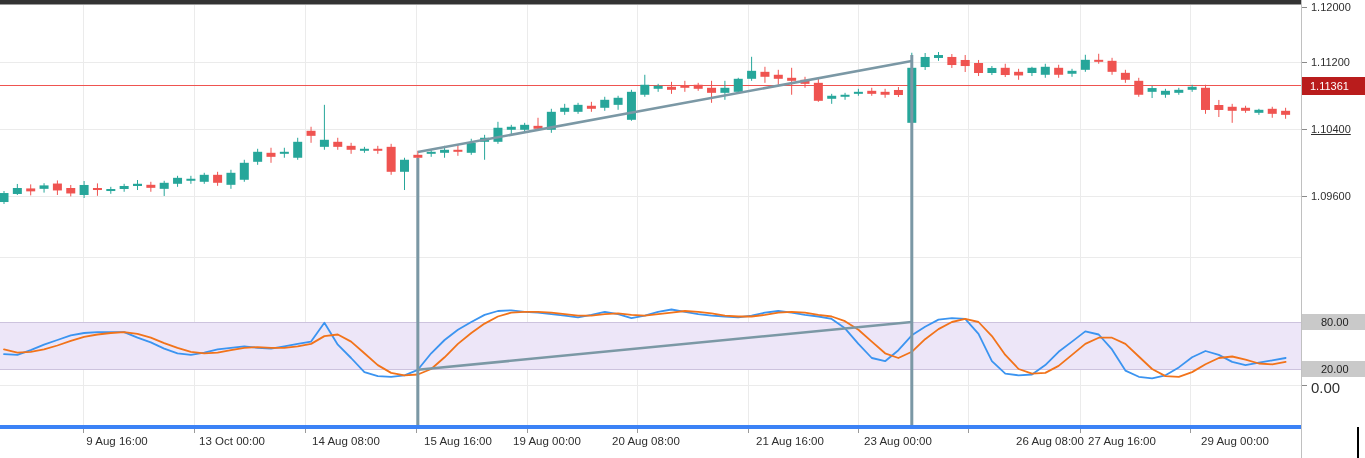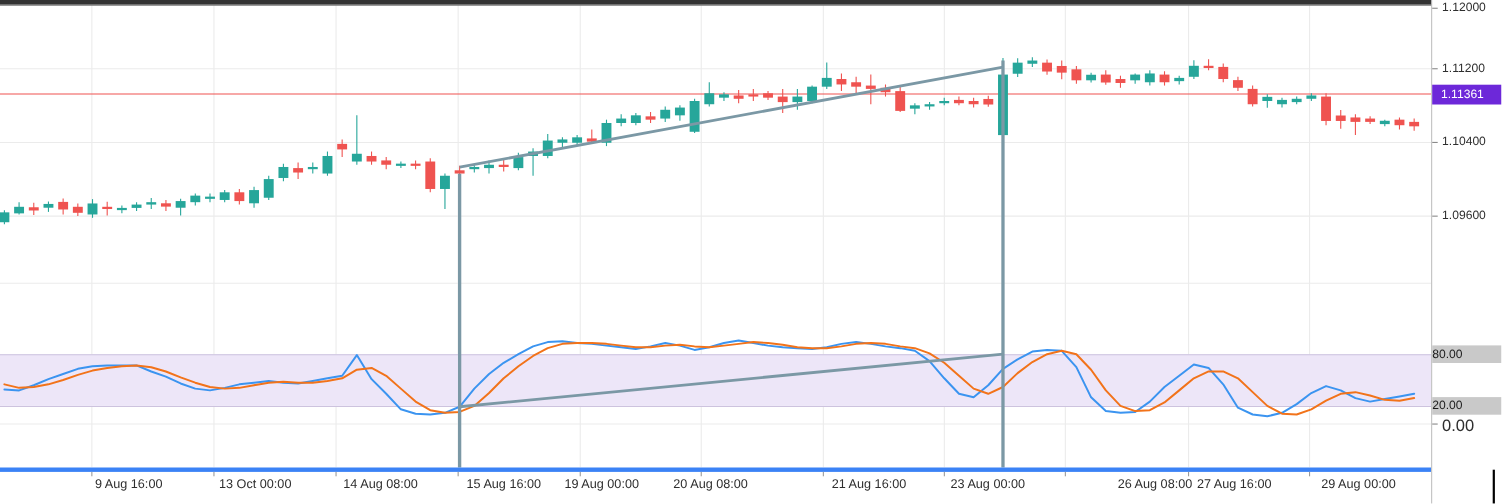--- a/index.html
+++ b/index.html
@@ -6,25 +6,25 @@
   .stage{position:relative;width:1365px;height:458px;background:#ffffff;overflow:hidden;
          font-family:"Liberation Sans","DejaVu Sans",sans-serif;}
   .topbar{position:absolute;left:0;top:0;width:1301px;height:4px;background:#333333;
           border-bottom:1px solid #9a9a9a;z-index:6;}
   #chart-svg{position:absolute;left:0;top:0;z-index:2;}
   .price-axis{position:absolute;left:1301px;top:0;width:64px;height:458px;background:#ffffff;
               border-left:1px solid #c0c0c0;z-index:5;}
   .pa-label{position:absolute;left:0;width:64px;font-size:11px;color:#2e2e2e;line-height:13px;
             padding-left:9px;box-sizing:border-box;white-space:nowrap;}
   .pa-tick{position:absolute;left:0;width:5px;height:1px;background:#8a8a8a;}
-  .badge-last{position:absolute;left:0;top:77px;width:64px;height:18px;background:#6d28d9;
+  .badge-last{position:absolute;left:0;top:77px;width:64px;height:18px;background:#b91c1c;
               color:#ffffff;font-size:11px;line-height:18px;padding-left:8px;box-sizing:border-box;
               z-index:3;}
   .badge-gray{position:absolute;left:0;width:64px;height:16px;background:#c9c9c9;color:#1c1c1c;
-              font-size:11px;line-height:16px;padding-left:0;box-sizing:border-box;}
+              font-size:11px;line-height:16px;padding-left:19px;box-sizing:border-box;}
   .badge-80{top:314px;}
   .badge-20{top:361px;}
   .axis-zero{position:absolute;left:0;top:379px;width:64px;font-size:15px;color:#2e2e2e;
              padding-left:9px;box-sizing:border-box;}
   .zero-tick{position:absolute;left:0;top:385px;width:5px;height:1px;background:#8a8a8a;}
   .time-axis{position:absolute;left:0;top:425px;width:1301px;height:33px;background:#ffffff;
              border-top:4px solid #3b82f6;box-sizing:border-box;z-index:4;}
   .ta-label{position:absolute;top:6px;transform:translateX(-50%);font-size:11.5px;color:#2e2e2e;
             white-space:nowrap;}
   .ta-tick{position:absolute;top:0;width:1px;height:4px;background:#9a9a9a;}
@@ -263,21 +263,21 @@
     <div class="badge-gray badge-80">80.00</div>
     <div class="badge-gray badge-20">20.00</div>
     <div class="zero-tick"></div>
     <div class="axis-zero">0.00</div>
     <div class="badge-last">1.11361</div>
   <div class="pa-tick" style="top: 7px;"></div>
       <div class="pa-label" style="top: 1px;">1.12000</div>
       <div class="pa-tick" style="top: 62px;"></div>
       <div class="pa-label" style="top: 56px;">1.11200</div>
       <div class="pa-tick" style="top: 129px;"></div>
-      <div class="pa-label" style="top: 123px;">1.10400</div>
+      <div class="pa-label" style="top: 123px; text-decoration: underline;">1.10400</div>
       <div class="pa-tick" style="top: 196px;"></div>
       <div class="pa-label" style="top: 190px;">1.09600</div>
     </div>
 
   <div class="time-axis" id="time-axis">
       <div class="ta-tick" style="left: 83px;"></div>
       <div class="ta-label" style="left: 117px;">9 Aug 16:00</div>
       <div class="ta-tick" style="left: 194px;"></div>
       <div class="ta-label" style="left: 232px;">13 Oct 00:00</div>
       <div class="ta-tick" style="left: 305px;"></div>

